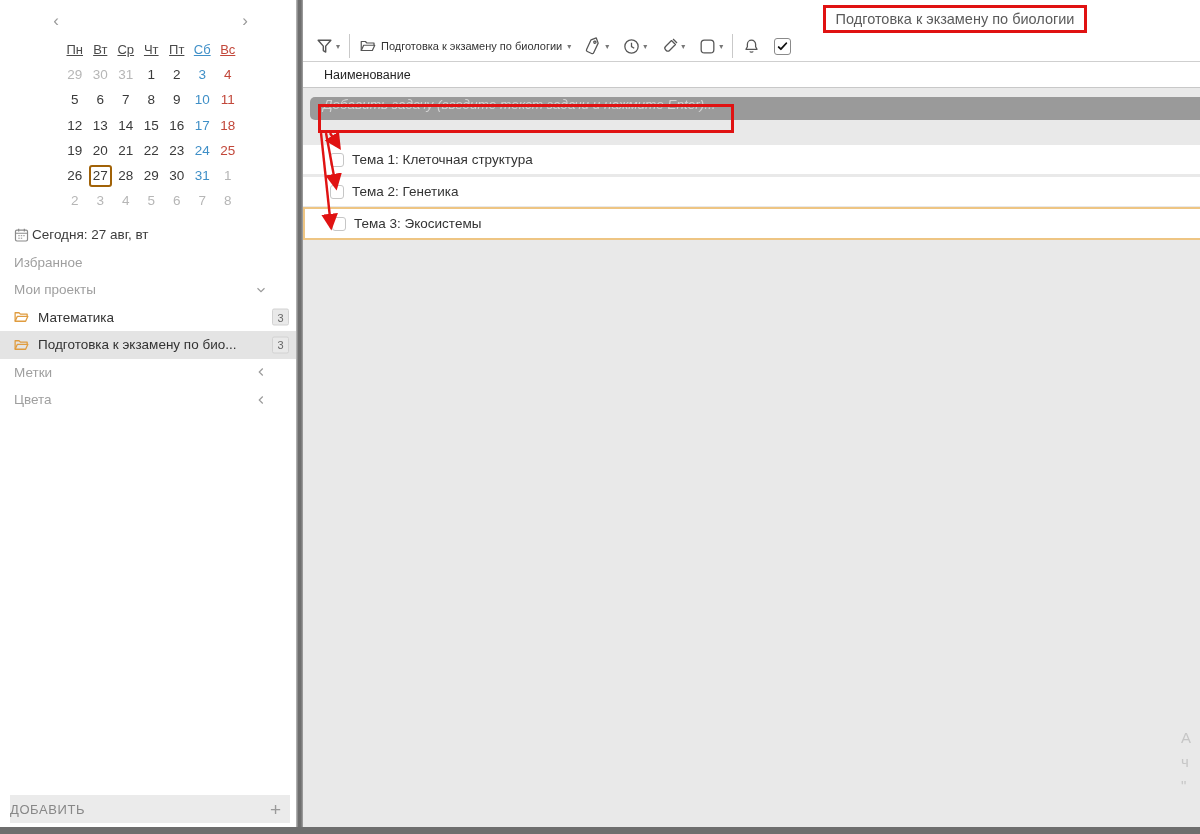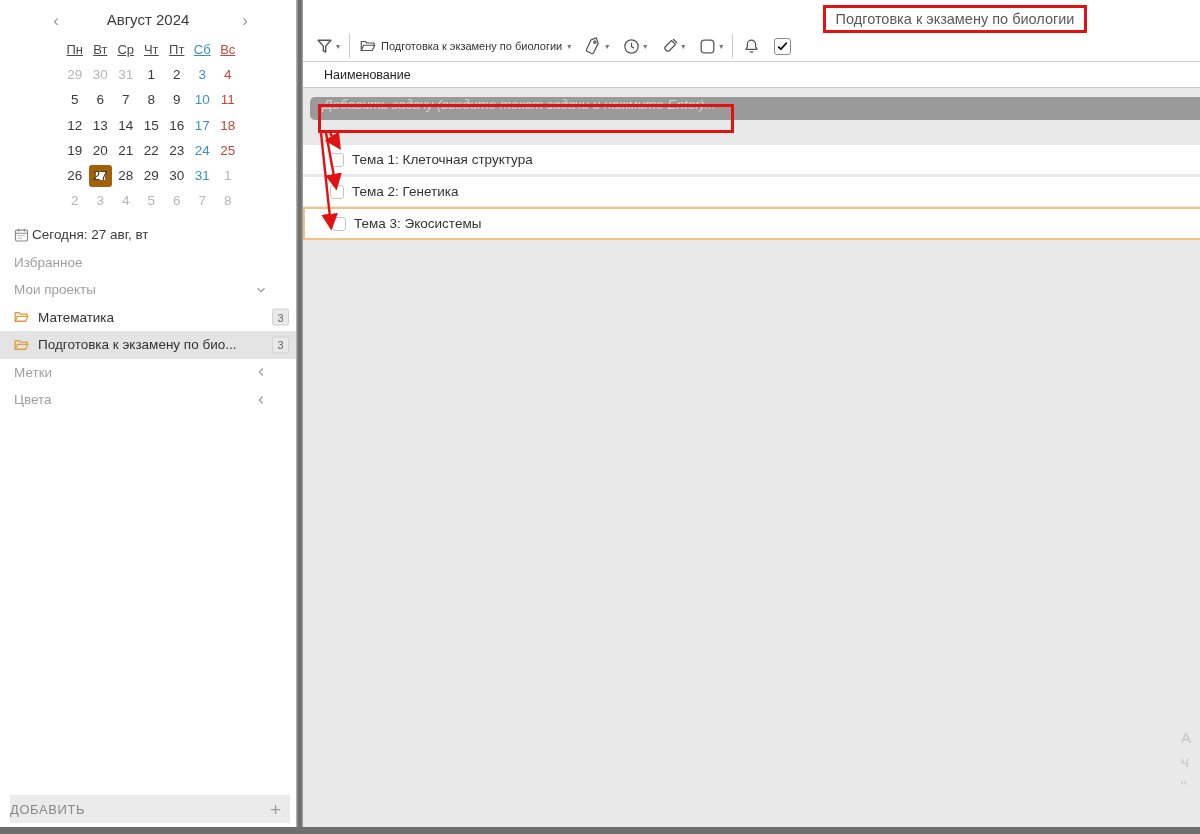--- a/index.html
+++ b/index.html
@@ -16,21 +16,21 @@
   .cal-title { position:absolute; left:0; top:11px; width:296px; text-align:center;
                font-size:15px; color:#3c3c3c; }
   .cal-grid { position:absolute; left:62px; top:37px; width:179px; display:grid;
               grid-template-columns:repeat(7,25.5px); grid-auto-rows:25.2px; }
   .cal-cell { display:flex; align-items:center; justify-content:center; font-size:13.5px; color:#3a3a3a; }
   .cal-head { font-size:13px; color:#4a4a4a;text-decoration:underline; }
   .cal-cell.muted { color:#b6b6b6; }
   .cal-cell.sat { color:#3f8fc7; }
   .cal-cell.sun { color:#c2473a; }
   .cal-cell .today-box { display:flex; align-items:center; justify-content:center;
-      width:23px; height:22px; border:7px solid #a16207; border-radius:3px; }
+      width:23px; height:22px; border:2px solid #a16207; border-radius:3px; }
 
   .side-list { position:absolute; left:0; top:221px; width:296px; }
   .side-item { position:relative; height:27.5px; display:flex; align-items:center; font-size:13.5px; }
   .side-item .txt { white-space:nowrap; overflow:hidden; }
   .side-item.today-row { color:#3c3c3c; padding-left:32px; }
   .side-item.section { color:#9f9f9f; padding-left:14px; }
   .side-item.project { color:#333; padding-left:38px; }
   .side-item.selected { background:#e4e4e4; }
   .side-ico { position:absolute; left:13px; top:50%; transform:translateY(-50%); width:17px; height:17px; }
   .side-chev { position:absolute; right:28px; top:50%; transform:translateY(-50%); width:14px; height:14px; color:#9a9a9a; }
@@ -89,21 +89,20 @@
   .watermark { position:absolute; left:878px; top:726px; color:#c6c6c6; font-size:15px; line-height:24px; }
 </style>
 </head>
 <body>
 
 <div class="app">
 
   <div class="sidebar">
 
     <div class="cal-nav cal-prev">‹</div>
-    <div class="cal-title">Август 2024</div>
     <div class="cal-nav cal-next">›</div>
 
     <div class="cal-grid" id="cal-grid">
         <div class="cal-cell cal-head">Пн</div>
         <div class="cal-cell cal-head">Вт</div>
         <div class="cal-cell cal-head">Ср</div>
         <div class="cal-cell cal-head">Чт</div>
         <div class="cal-cell cal-head">Пт</div>
         <div class="cal-cell cal-head sat">Сб</div>
         <div class="cal-cell cal-head sun">Вс</div>

